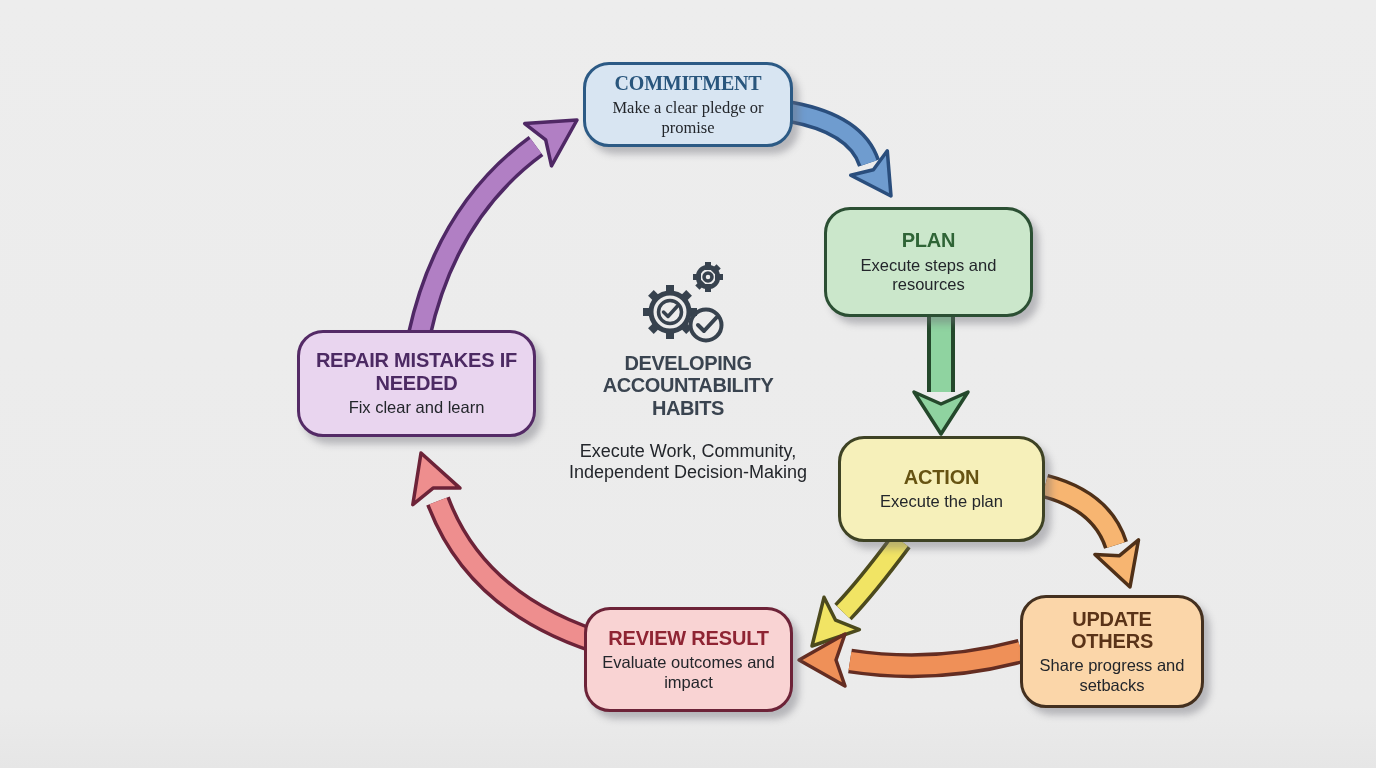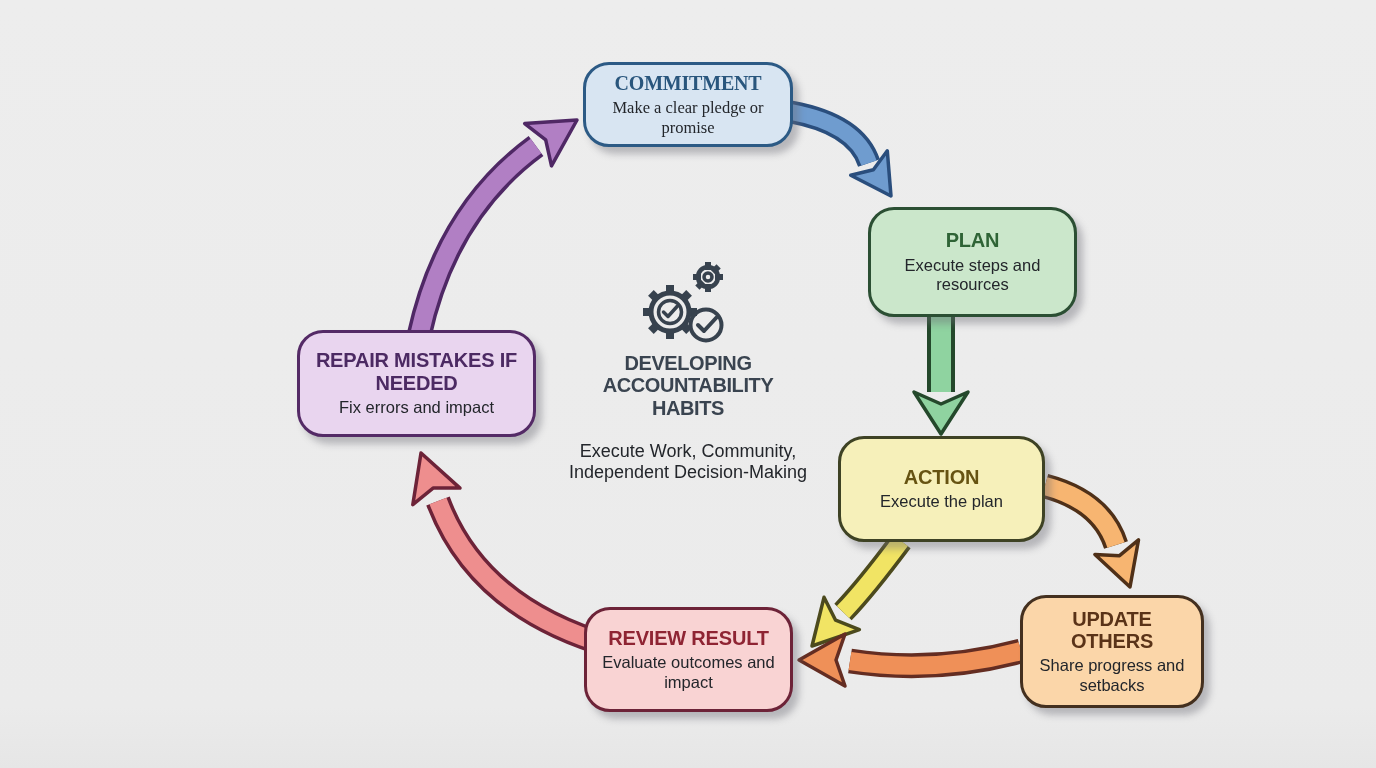--- a/index.html
+++ b/index.html
@@ -113,21 +113,21 @@
       <path class="shaft" stroke-width="18" d="M 419,336 Q 446,212 536,146" stroke="#b17fc4"></path>
       <polygon class="head" points="577,120 551.5,165.8 545.7,139.9 524.7,123.6" fill="#b17fc4" stroke="#4f2865"></polygon>
     </g>
   </svg>
 
   <div class="node" style="left: 583px; top: 62px; width: 210px; height: 85px; background: rgb(216, 229, 242); border-color: rgb(44, 90, 133); font-family: Liberation Serif, serif;">
     <div class="node-title" style="color: rgb(41, 86, 125);">COMMITMENT</div>
     <div class="node-sub" style="color: rgb(35, 38, 43);">Make a clear pledge or promise</div>
   </div>
 
-  <div class="node" style="left: 868px; top: 207px; width: 209px; height: 110px; background: rgb(203, 231, 203); border-color: rgb(43, 79, 51);">
+  <div class="node" style="left: 824px; top: 207px; width: 209px; height: 110px; background: rgb(203, 231, 203); border-color: rgb(43, 79, 51);">
     <div class="node-title" style="color: rgb(47, 100, 54);">PLAN</div>
     <div class="node-sub" style="color: rgb(35, 38, 43);">Execute steps and resources</div>
   </div>
 
   <div class="node" style="left: 838px; top: 436px; width: 207px; height: 106px; background: rgb(246, 240, 186); border-color: rgb(62, 66, 36);">
     <div class="node-title" style="color: rgb(102, 83, 18);">ACTION</div>
     <div class="node-sub" style="color: rgb(35, 38, 43);">Execute the plan</div>
   </div>
 
   <div class="node" style="left: 1020px; top: 595px; width: 184px; height: 113px; background: rgb(251, 214, 169); border-color: rgb(68, 48, 31);">
@@ -135,21 +135,21 @@
     <div class="node-sub" style="color: rgb(35, 38, 43);">Share progress and setbacks</div>
   </div>
 
   <div class="node" style="left: 584px; top: 607px; width: 209px; height: 105px; background: rgb(249, 211, 211); border-color: rgb(109, 35, 56);">
     <div class="node-title" style="color: rgb(143, 36, 51);">REVIEW RESULT</div>
     <div class="node-sub" style="color: rgb(35, 38, 43);">Evaluate outcomes and impact</div>
   </div>
 
   <div class="node" style="left: 297px; top: 330px; width: 239px; height: 107px; background: rgb(233, 213, 239); border-color: rgb(84, 42, 102);">
     <div class="node-title" style="color: rgb(76, 42, 99);">REPAIR MISTAKES IF NEEDED</div>
-    <div class="node-sub" style="color: rgb(35, 38, 43);">Fix errors and impact</div>
+    <div class="node-sub" style="color: rgb(35, 38, 43);">Fix clear and learn</div>
   </div>
 
   <div class="center-block" id="center-icon">
     <svg viewBox="0 0 104 98" width="104" height="98">
       <g id="icon-strokes">
 
         <g>
           <g class="small-teeth">
             <line x1="72" y1="7" x2="72" y2="15" class="icon-stroke" stroke-width="6" stroke="#37424e"></line>
             <line x1="72" y1="29" x2="72" y2="37" class="icon-stroke" stroke-width="6" transform="rotate(0 72 22)" stroke="#37424e"></line>

